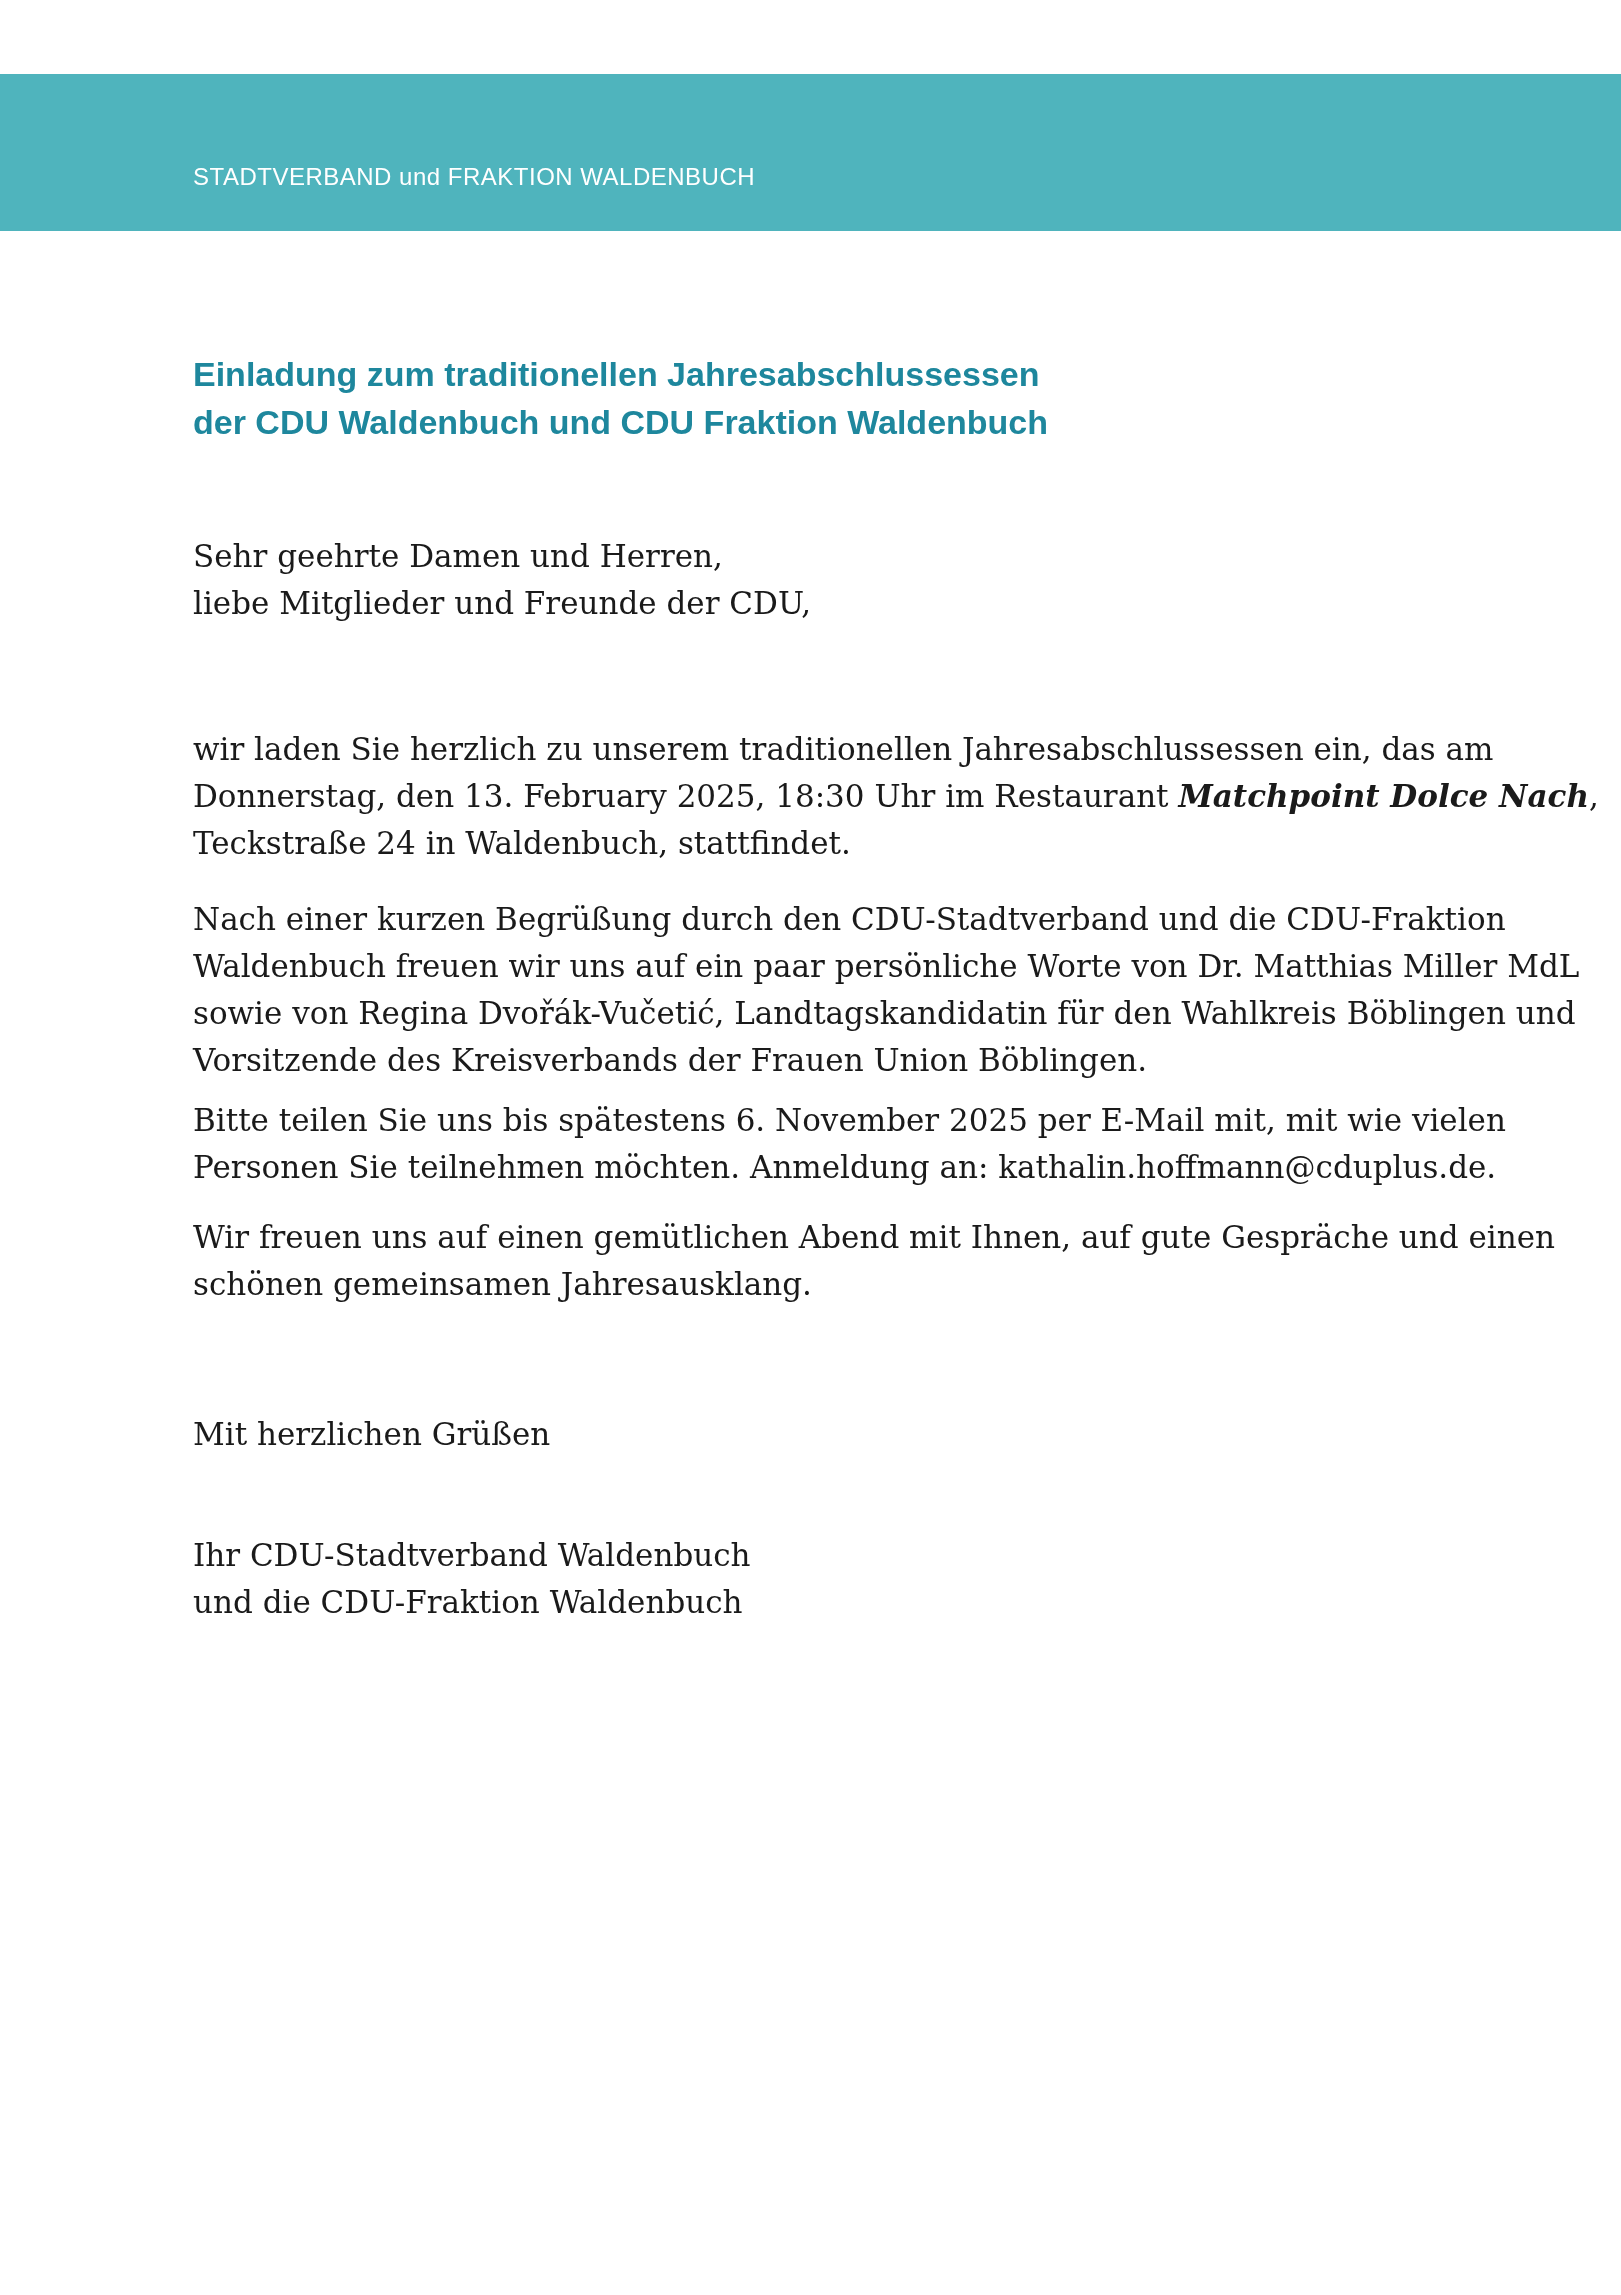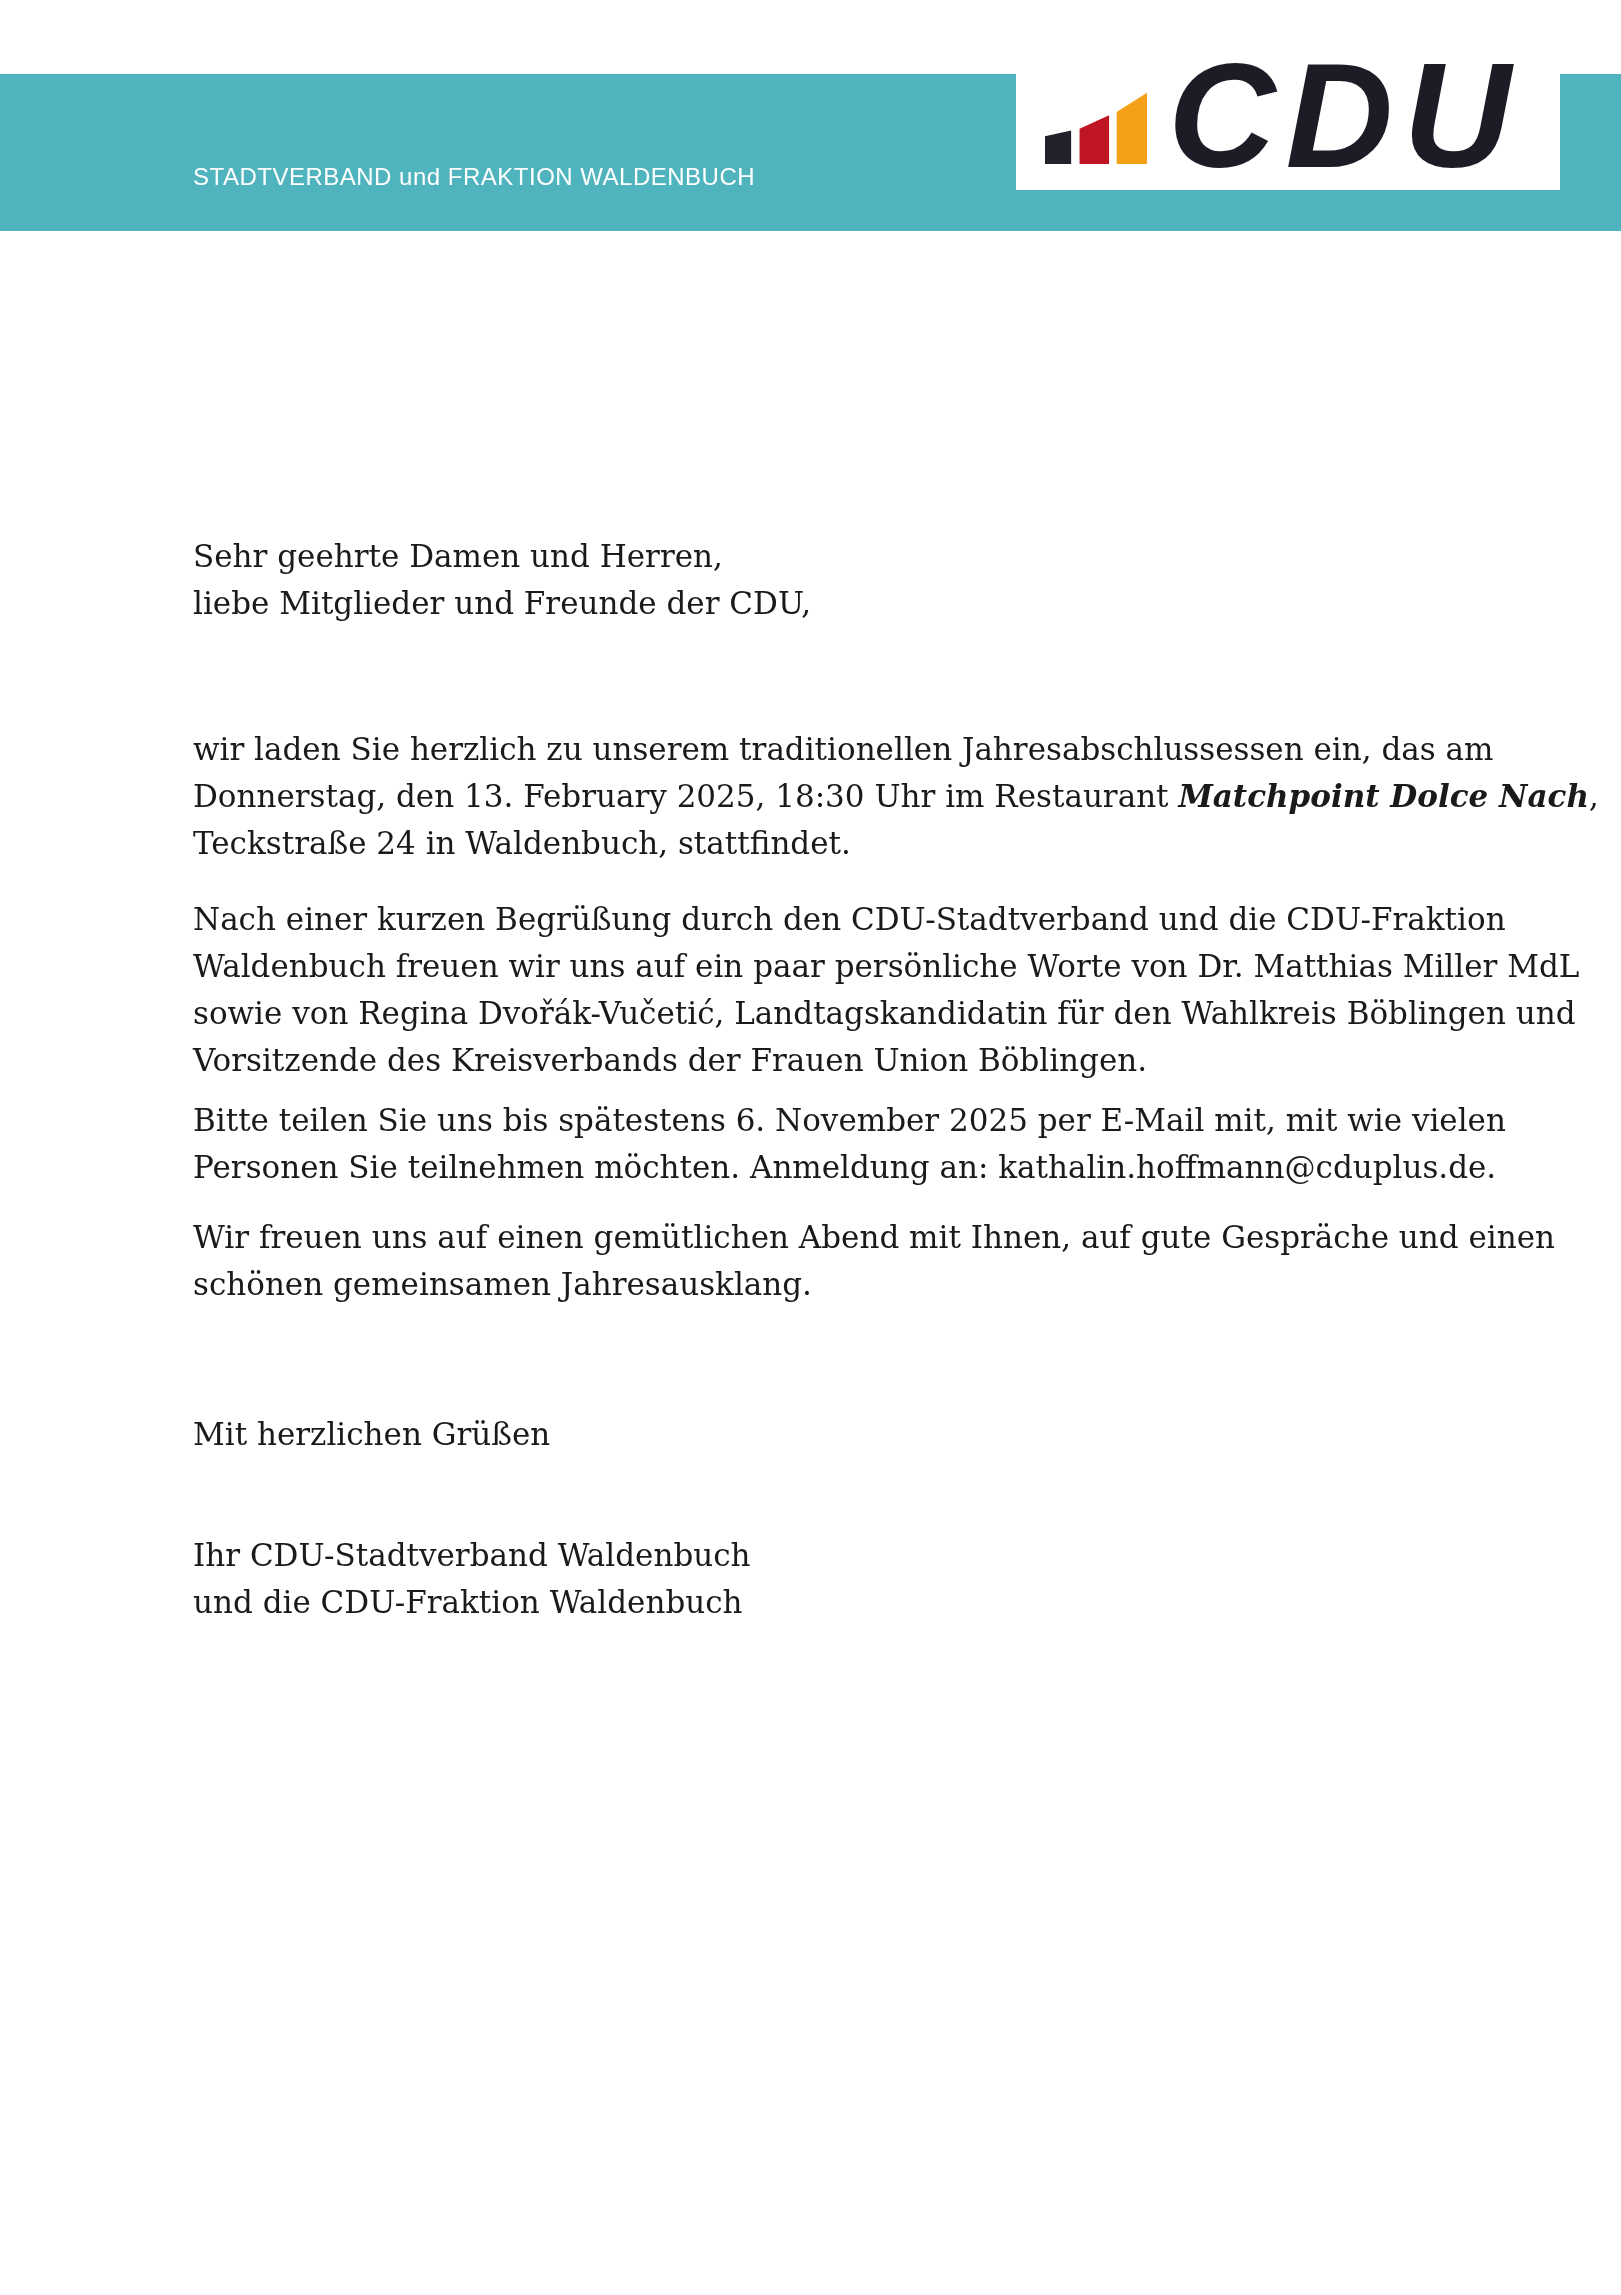--- a/index.html
+++ b/index.html
@@ -87,29 +87,23 @@
 </style>
 </head>
 <body>
 
 <div class="page">
 
   <div class="band">
     <span class="band-label">STADTVERBAND und FRAKTION WALDENBUCH</span>
   </div>
 
-  <div class="logo-box">
-    <svg class="logo-bars" viewBox="0 0 121 87" preserveAspectRatio="none" xmlns="http://www.w3.org/2000/svg">
-      <polygon points="0,54 31,47 31,87 0,87" fill="#23212b"></polygon>
-      <polygon points="41,45 76,29 76,87 41,87" fill="#c01523"></polygon>
-      <polygon points="85,25 121,2 121,87 85,87" fill="#f5a118"></polygon>
-    </svg>
-    <span class="logo-text">CDU</span>
-  </div>
 
+  <h1 class="title">Einladung zum traditionellen Jahresabschlussessen
+der CDU Waldenbuch und CDU Fraktion Waldenbuch</h1>
 
   <div class="block salutation">Sehr geehrte Damen und Herren,
 liebe Mitglieder und Freunde der CDU,</div>
 
   <p class="block p1"><span>wir laden Sie herzlich zu unserem traditionellen Jahresabschlussessen ein, das am
 Donnerstag, den 13. February 2025, 18:30 Uhr im Restaurant </span><span class="restaurant">Matchpoint Dolce Nach</span><span>,
 Teckstraße 24 in Waldenbuch, stattfindet.</span></p>
 
   <p class="block p2">Nach einer kurzen Begrüßung durch den CDU-Stadtverband und die CDU-Fraktion
 Waldenbuch freuen wir uns auf ein paar persönliche Worte von Dr. Matthias Miller MdL

